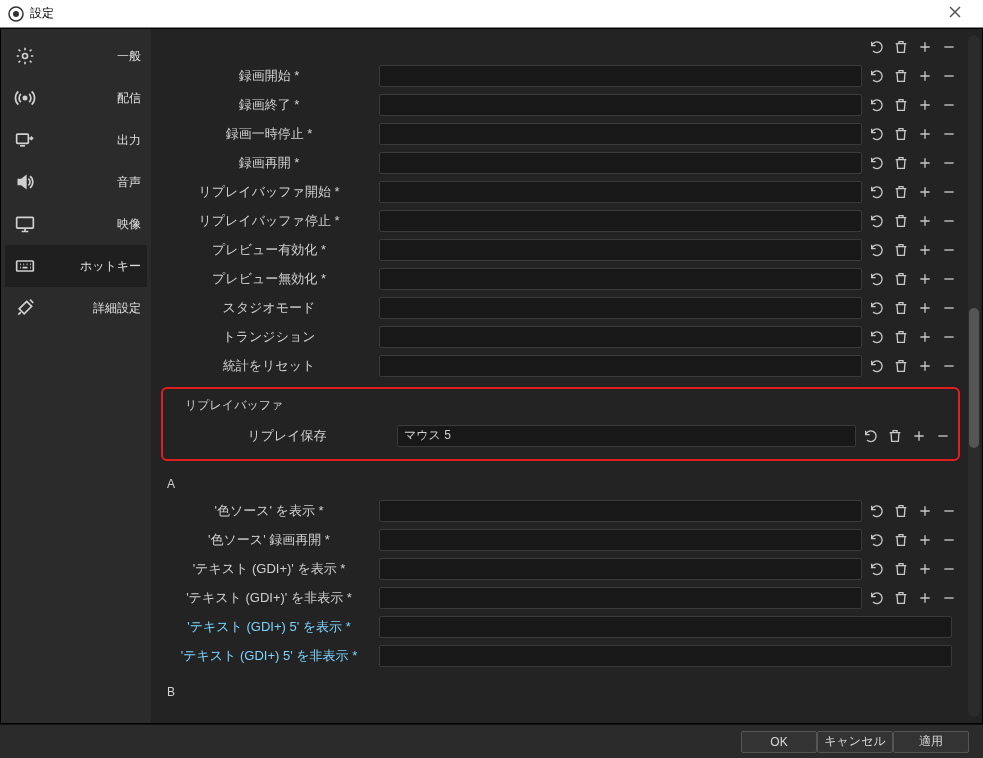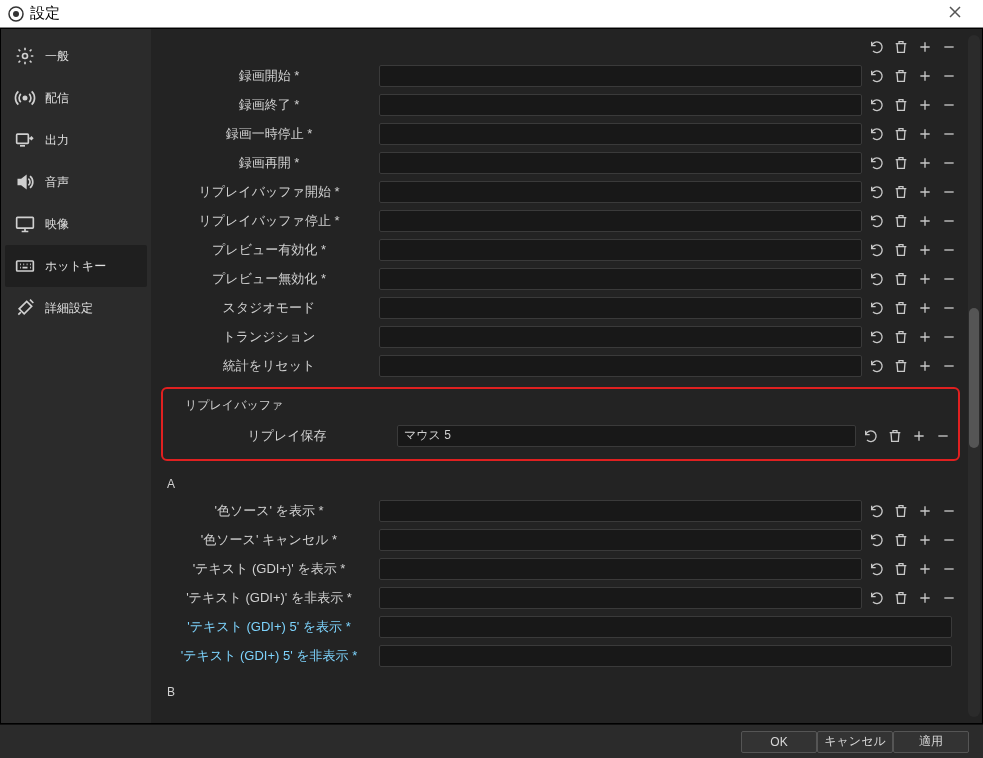--- a/index.html
+++ b/index.html
@@ -16,40 +16,41 @@
   color: #000;
   display: flex;
   align-items: center;
   padding: 0 8px;
   border-bottom: 1px solid #888;
 }
 .titlebar-icon {
   width: 16px; height: 16px;
   margin-right: 6px;
 }
-.titlebar-title { flex: 1; font-size: 15px; color:#000; }
+.titlebar-title { flex: 1; font-size: 12px; color:#000; }
 .titlebar-close {
   width: 40px; text-align:center; color:#333;
 }
 .window-body {
   display: flex;
   height: 696px;
   background: #2b2b2b;
   border: 1px solid #000;
 }
 .sidebar {
   width: 150px;
   background: #2b2b2b;
   padding: 6px 4px;
 }
 .side-item {
   display: flex;
   align-items: center;
   padding: 10px 6px;
   color: #d0d0d0;
+  justify-content: space-between;
 }
 .side-item.active {
   background: #1f1f1f;
   border-radius: 2px;
 }
 .side-icon {
   width: 28px; height: 22px;
   display:flex; align-items:center; justify-content:center;
   margin-right: 6px;
 }
@@ -610,21 +611,21 @@
                 </svg>
               </span>
               <span class="ricon">
                 <svg viewBox="0 0 24 24">
                   <path d="M5 12h14"></path>
                 </svg>
               </span>
             </div>
           </div>
           <div class="row">
-            <div class="row-label">'色ソース' キャンセル *</div>
+            <div class="row-label">'色ソース' 録画再開 *</div>
             <input class="row-input" value="" style="">
             <div class="row-icons">
               <span class="ricon">
                 <svg viewBox="0 0 24 24">
                   <path d="M4 10a8 8 0 1 1 2 8"></path>
                   <path d="M4 4v6h6"></path>
                 </svg>
               </span>
               <span class="ricon">
                 <svg viewBox="0 0 24 24">

